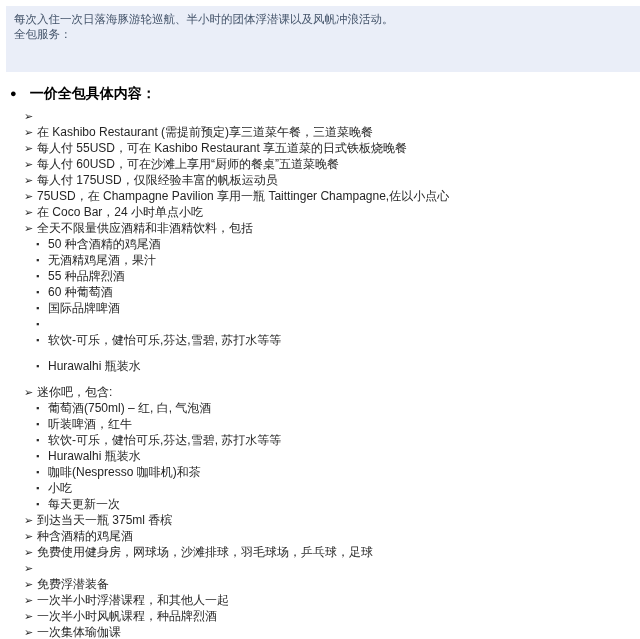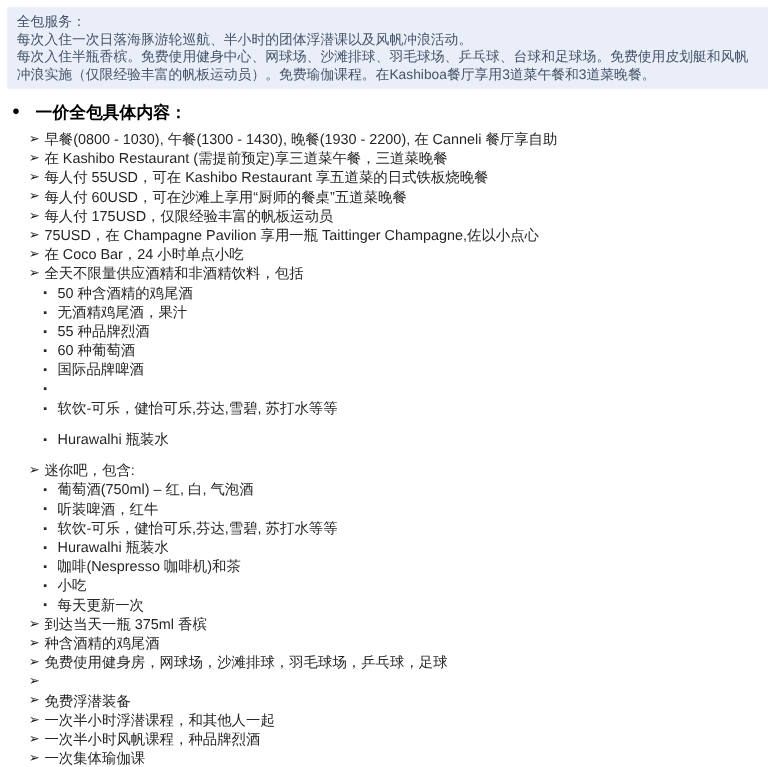--- a/index.html
+++ b/index.html
@@ -62,34 +62,32 @@
   .row.lvl1{padding-left:14px;}
   .row.lvl1 .b{width:13px;font-size:11px;}
   .row.lvl2{padding-left:26px;}
   .row.lvl2 .b{width:12px;font-size:9px;line-height:16px;}
   .row.gap{margin-top:10px;}
 </style>
 </head>
 <body>
 
 <div class="banner">
+  <p>每次入住一次日落海豚游轮巡航、半小时的团体浮潜课以及风帆冲浪活动。</p>
   <p>全包服务：</p>
-  <p>每次入住一次日落海豚游轮巡航、半小时的团体浮潜课以及风帆冲浪活动。</p>
-  <p>每次入住半瓶香槟。免费使用健身中心、网球场、沙滩排球、羽毛球场、乒乓球、台球和足球场。免费使用皮划艇和风帆冲浪实施（仅限经验丰富的帆板运动员）。免费瑜伽课程。在Kashiboa餐厅享用3道菜午餐和3道菜晚餐。</p>
 </div>
 
 <div class="content">
   <div class="heading">
     <span class="dot">●</span>
     <span>一价全包具体内容：</span>
   </div>
   <div class="list">
       <div class="row lvl1">
         <span class="b">➢</span>
-        <span>早餐(0800 - 1030), 午餐(1300 - 1430), 晚餐(1930 - 2200), 在 Canneli 餐厅享自助</span>
       </div>
       <div class="row lvl1">
         <span class="b">➢</span>
         <span>在 Kashibo Restaurant (需提前预定)享三道菜午餐，三道菜晚餐</span>
       </div>
       <div class="row lvl1">
         <span class="b">➢</span>
         <span>每人付 55USD，可在 Kashibo Restaurant 享五道菜的日式铁板烧晚餐</span>
       </div>
       <div class="row lvl1">

